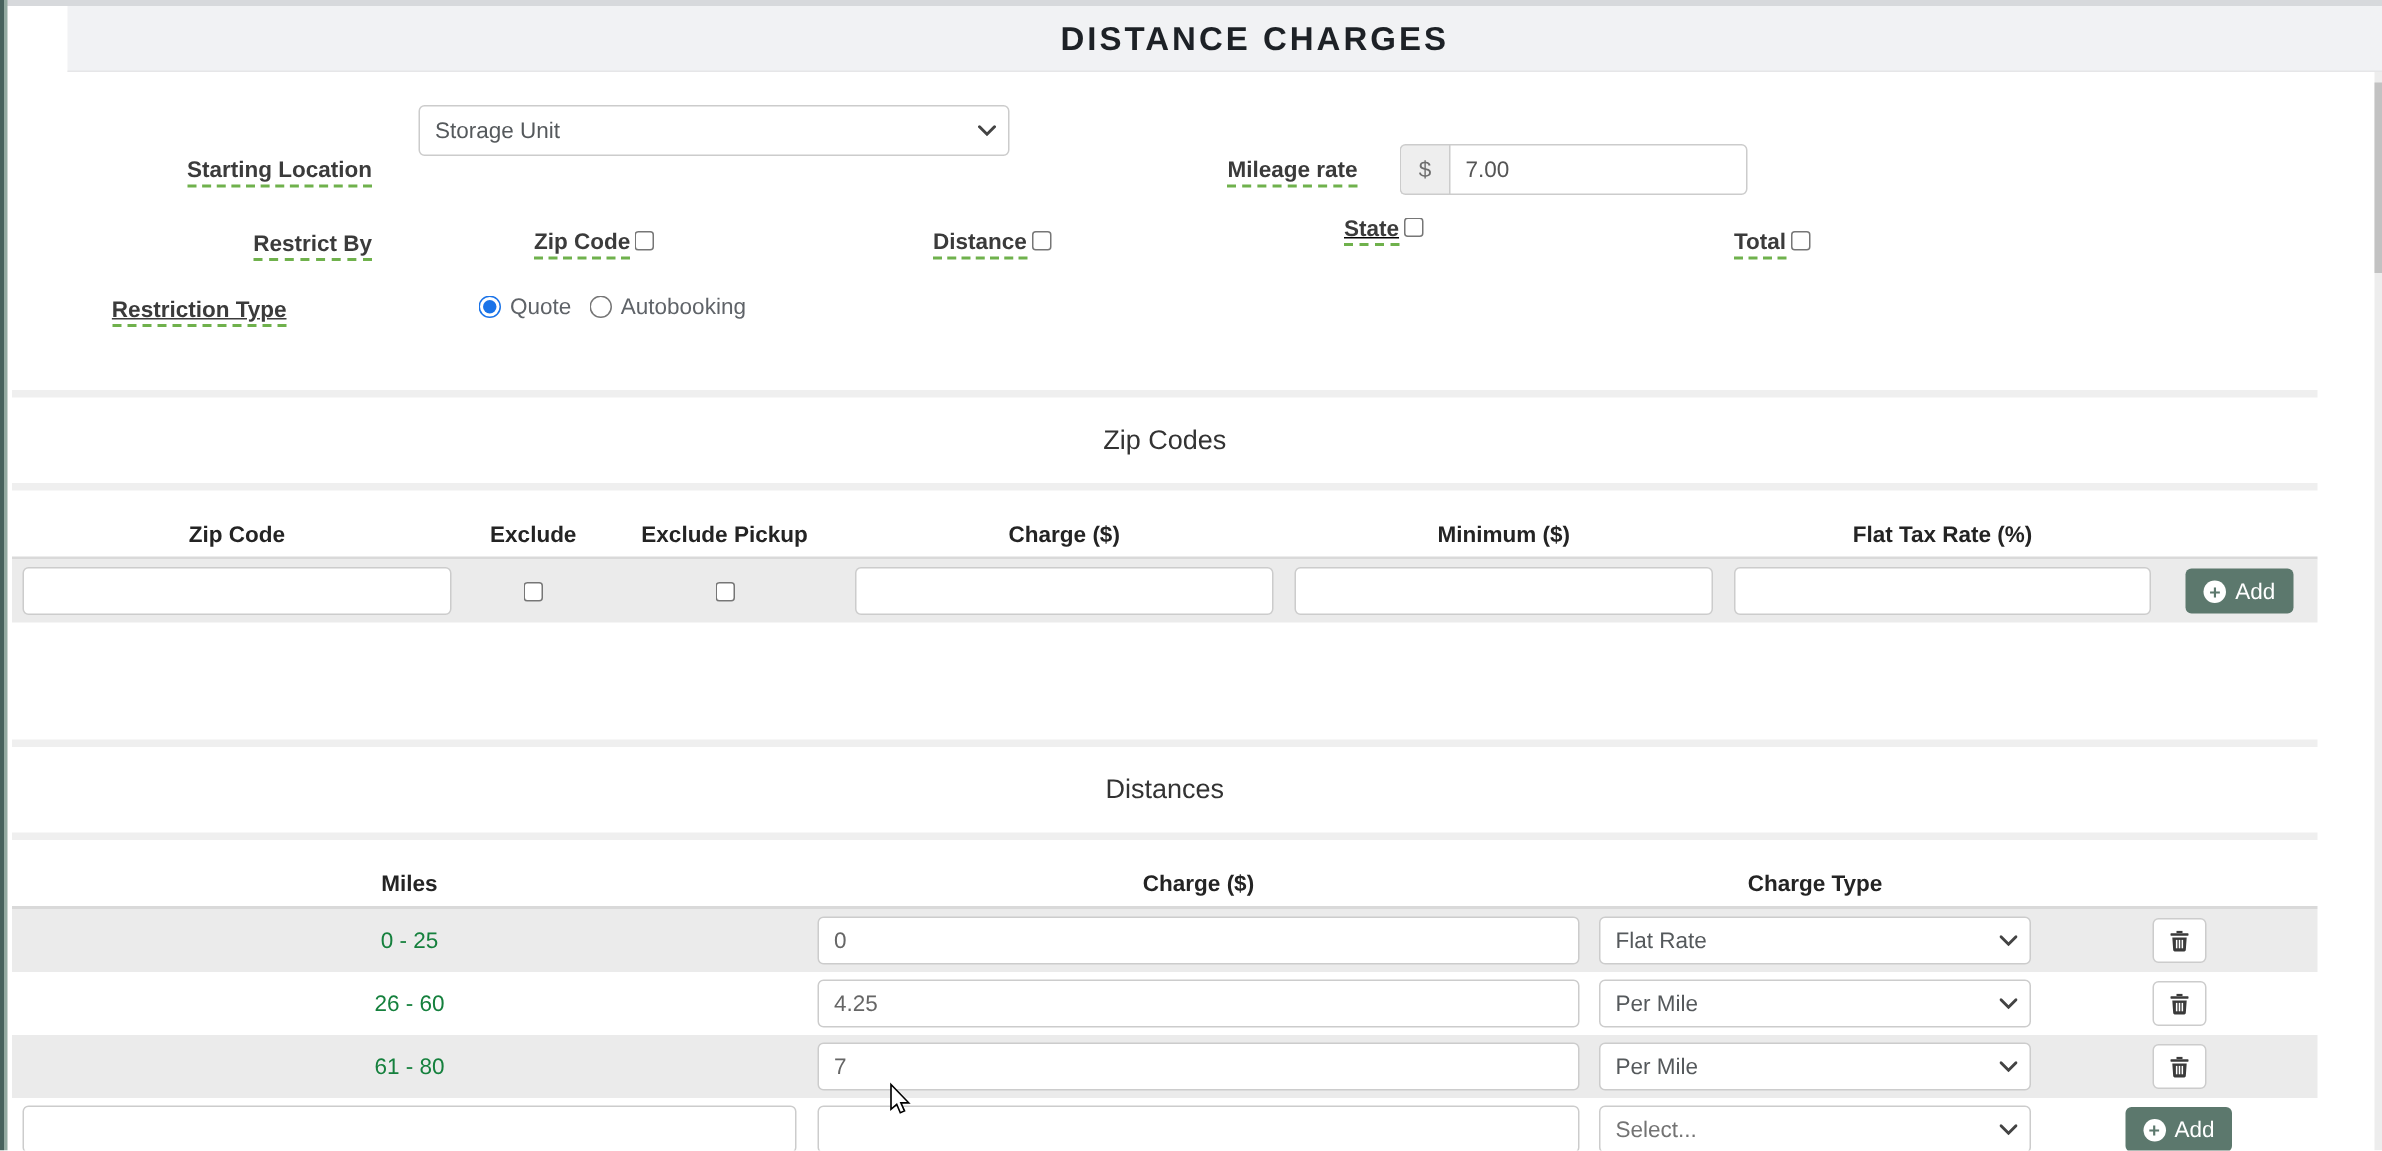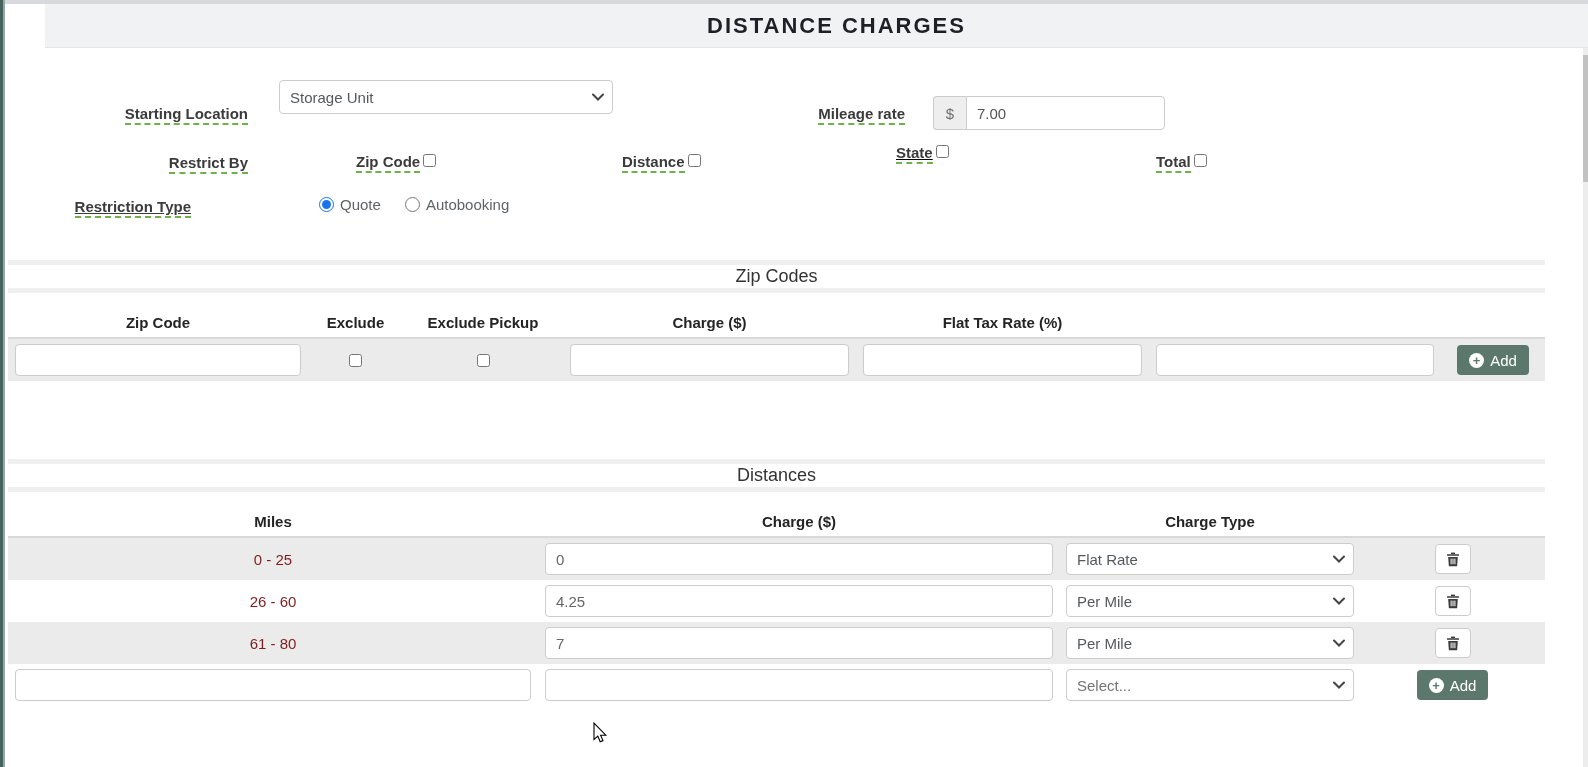--- a/index.html
+++ b/index.html
@@ -38,41 +38,41 @@
 
   .input-group { display:flex; height:34px; }
   .addon { width:33px; background:#eee; border:1px solid #ccc; border-right:none;
            border-radius:4px 0 0 4px; display:flex; align-items:center; justify-content:center;
            color:#6d6d6d; font-size:15px; }
   .input-group input { width:199px; border:1px solid #ccc; border-radius:0 4px 4px 0;
            font-size:15px; color:#555; padding:16px 10px; font-family:inherit; }
 
   .check-group { display:inline-flex; align-items:flex-start; gap:3px; }
   input[type="checkbox"] { width:13px; height:13px; margin-top:1px; }
-  .radio-group { display:flex; gap:24px; align-items:center; }
+  .radio-group { display:flex; gap:12px; align-items:center; }
   .radio-opt { display:flex; gap:6px; align-items:center; font-size:15px; color:#5f6368; }
   input[type="radio"] { width:15px; height:15px; accent-color:#1a73e8; }
 
   
   .band-bar { height:5px; background:#efefef; }
-  .band-title { text-align:center; font-size:18px; color:#333; padding:1px 0; }
+  .band-title { text-align:center; font-size:18px; color:#333; padding:18px 0; }
 
   
   .zip-grid { display:grid; grid-template-columns:300px 95px 160px 293px 293px 292px 1fr; }
   .d-grid   { display:grid; grid-template-columns:530px 522px 300px 1fr; }
   .head-row { border-bottom:2px solid #d9d9d9; margin-top:18px; }
   .cell { display:flex; align-items:center; justify-content:center; min-height:42px; }
   .hcell { display:flex; align-items:flex-end; justify-content:center; padding-bottom:6px; min-height:26px; }
   .thead { font-weight:600; font-size:15px; color:#242424; }
   .row-gray { background:#ebebeb; }
   .txt-input { height:32px; border:1px solid #ccc; border-radius:4px; padding:0 10px;
                font-size:15px; color:#666; width:calc(100% - 14px); background:#fff;
                font-family:inherit; }
   .sel-cell { width:calc(100% - 12px); height:32px; }
-  .miles-text { font-size:15px; color:#7f1d1d; }
+  .miles-text { font-size:15px; color:#15803d; }
 
   .add-btn { height:30px; background:#5c786d; color:#fff; border:none; border-radius:4px;
              display:inline-flex; align-items:center; gap:6px; padding:0 12px;
              font-size:15px; cursor:pointer; font-family:inherit; }
   .plus-icon { width:15px; height:15px; border-radius:50%; background:#fff; color:#5c786d;
                font-weight:700; display:flex; align-items:center; justify-content:center;
                font-size:13px; line-height:1; }
   .trash-btn { width:36px; height:30px; background:#fff; border:1px solid #ccc;
                border-radius:4px; display:flex; align-items:center; justify-content:center;
                cursor:pointer; }
@@ -90,21 +90,21 @@
   <div class="page-title">DISTANCE CHARGES</div>
 </div>
 
 <div class="main">
 
   <div class="form-area">
 
     <div class="pos flabel" style="left:0; top:25px; width:240px; text-align:right;">
       <span class="u">Starting Location</span>
     </div>
-    <div class="pos select-wrap" style="left:271px; top:16px; width:334px; height:34px;">
+    <div class="pos select-wrap" style="left:271px; top:6px; width:394px; height:34px;">
       <select>
         <option>Storage Unit</option>
       </select>
       <span class="chev">
         <svg width="12" height="8" viewBox="0 0 12 8">
             <path d="M1 1.5 L6 6.5 L11 1.5" fill="none" stroke="#444" stroke-width="2" stroke-linecap="round"></path>
           </svg>
       </span>
     </div>
 
@@ -154,20 +154,21 @@
   <div>
     <div class="band-bar"></div>
     <div class="band-title">Zip Codes</div>
     <div class="band-bar"></div>
 
     <div class="zip-grid head-row">
       <div class="hcell thead">Zip Code</div>
       <div class="hcell thead">Exclude</div>
       <div class="hcell thead">Exclude Pickup</div>
       <div class="hcell thead">Charge ($)</div>
+      <div class="hcell thead">Minimum ($)</div>
       <div class="hcell thead">Flat Tax Rate (%)</div>
       <div class="hcell"></div>
     </div>
 
     <div class="zip-grid row-gray">
       <div class="cell">
           <input type="text" class="txt-input" value="" style="">
         </div>
       <div class="cell">
           <input type="checkbox" style="">

